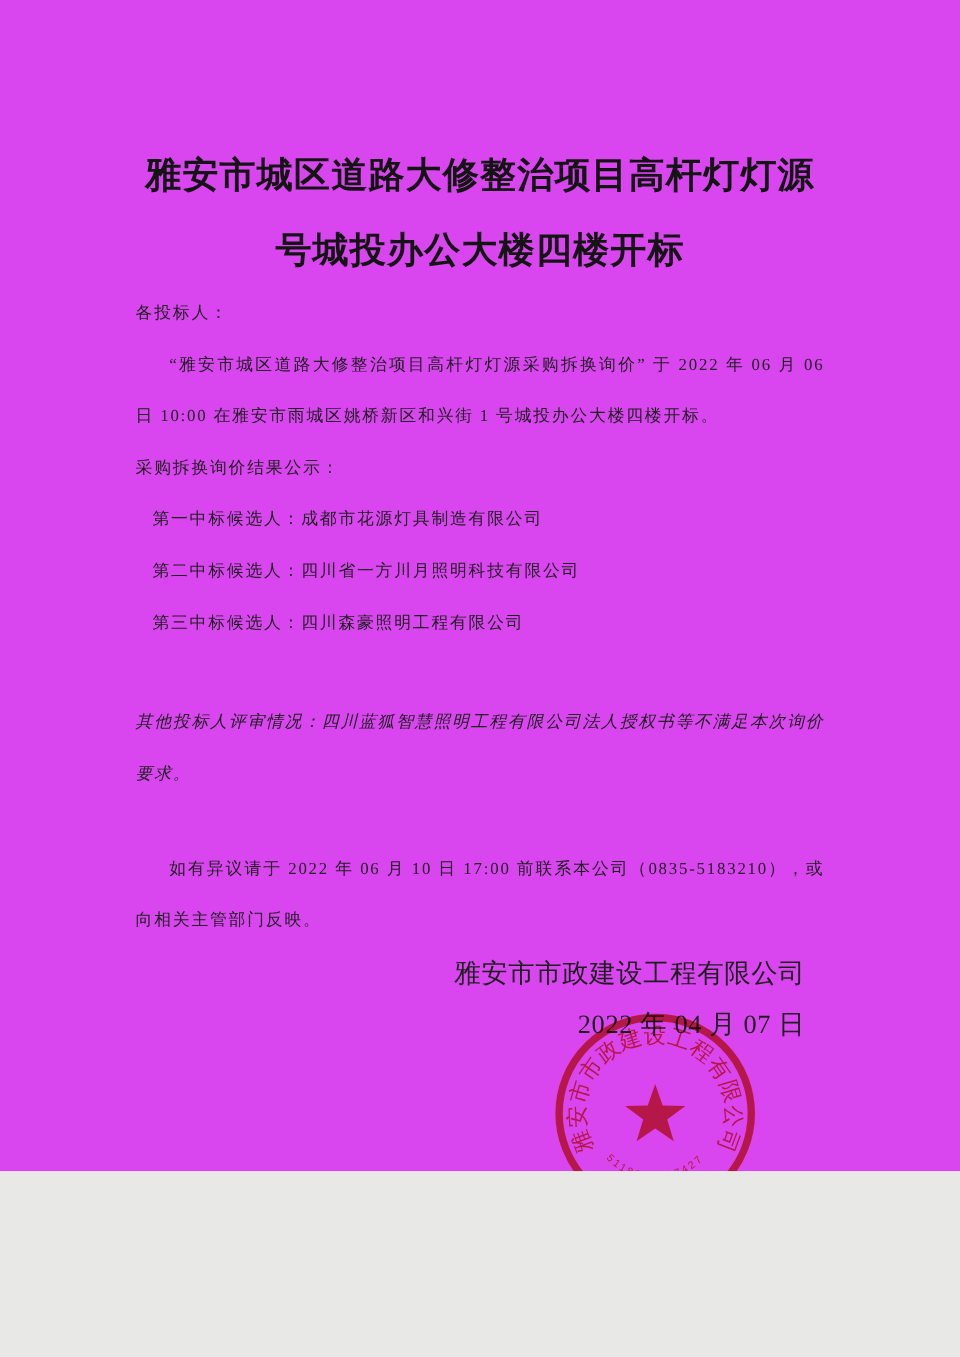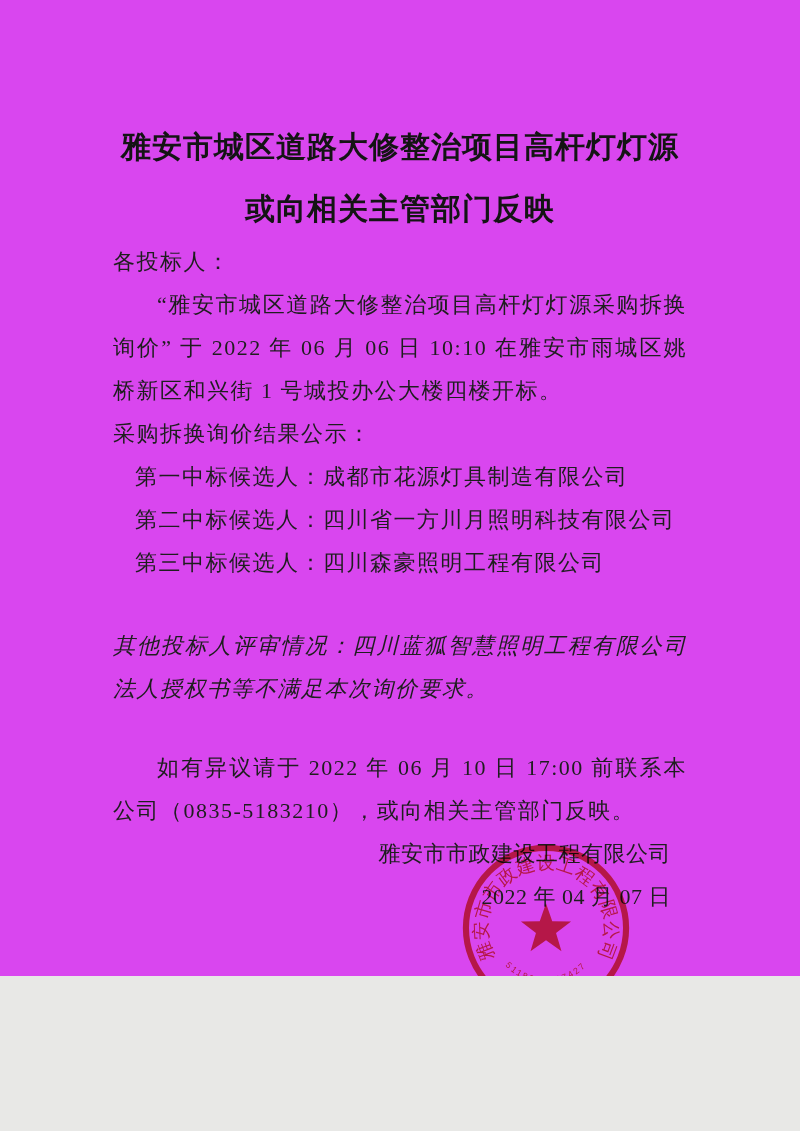--- a/index.html
+++ b/index.html
@@ -26,21 +26,21 @@
     text-align: center;
     font-size: 30px;
     font-weight: 700;
     line-height: 62px;
     letter-spacing: 1px;
     color: #141414;
   }
   .title-line { display: block; }
   .body-text {
     margin: 0;
-    font-size: 22px;
+    font-size: 14px;
     line-height: 43px;
     letter-spacing: 1.5px;
     text-align: justify;
   }
   .indent-2 { text-indent: 2em; }
   .indent-1 { text-indent: 1em; }
   .gap-lg { margin-top: 40px; font-style: italic; }
   .gap-obj { margin-top: 36px; }
   .signature-block {
     text-align: right;
@@ -62,26 +62,26 @@
   .seal svg { width: 100%; height: 100%; }
 </style>
 </head>
 <body>
 
 <div class="page">
   <div class="content">
 
     <h1 class="title">
       <span class="title-line">雅安市城区道路大修整治项目高杆灯灯源</span>
-      <span class="title-line">或向相关主管部门反映</span>
+      <span class="title-line">号城投办公大楼四楼开标</span>
     </h1>
 
     <p class="body-text">各投标人：</p>
 
-    <p class="body-text indent-2">“雅安市城区道路大修整治项目高杆灯灯源采购拆换询价” 于 2022 年 06 月 06 日 10:10 在雅安市雨城区姚桥新区和兴街 1 号城投办公大楼四楼开标。</p>
+    <p class="body-text indent-2">“雅安市城区道路大修整治项目高杆灯灯源采购拆换询价” 于 2022 年 06 月 06 日 10:00 在雅安市雨城区姚桥新区和兴街 1 号城投办公大楼四楼开标。</p>
 
     <p class="body-text">采购拆换询价结果公示：</p>
 
     <p class="body-text indent-1">第一中标候选人：成都市花源灯具制造有限公司</p>
     <p class="body-text indent-1">第二中标候选人：四川省一方川月照明科技有限公司</p>
     <p class="body-text indent-1">第三中标候选人：四川森豪照明工程有限公司</p>
 
     <p class="body-text gap-lg">其他投标人评审情况：四川蓝狐智慧照明工程有限公司法人授权书等不满足本次询价要求。</p>
 
     <p class="body-text indent-2 gap-obj">如有异议请于 2022 年 06 月 10 日 17:00 前联系本公司（0835-5183210），或向相关主管部门反映。</p>

